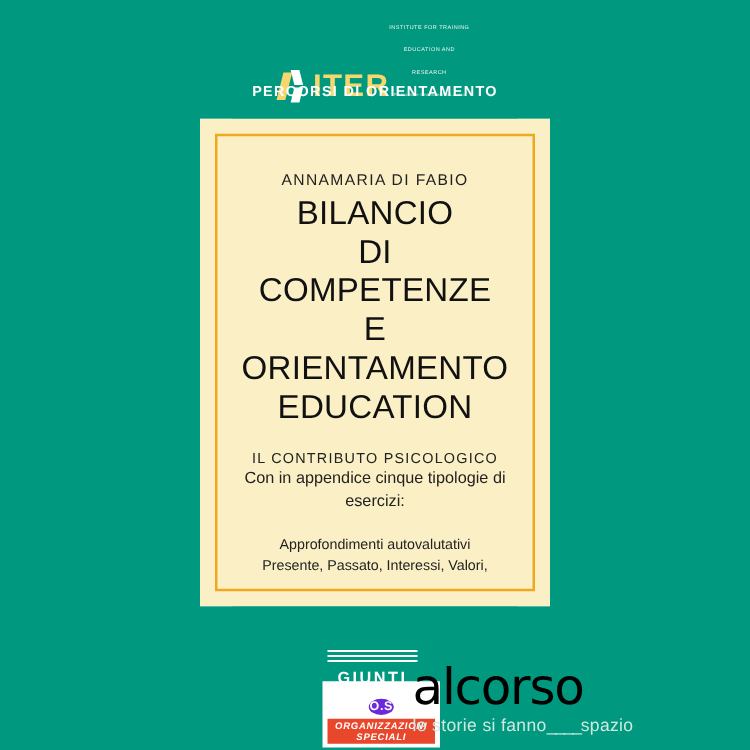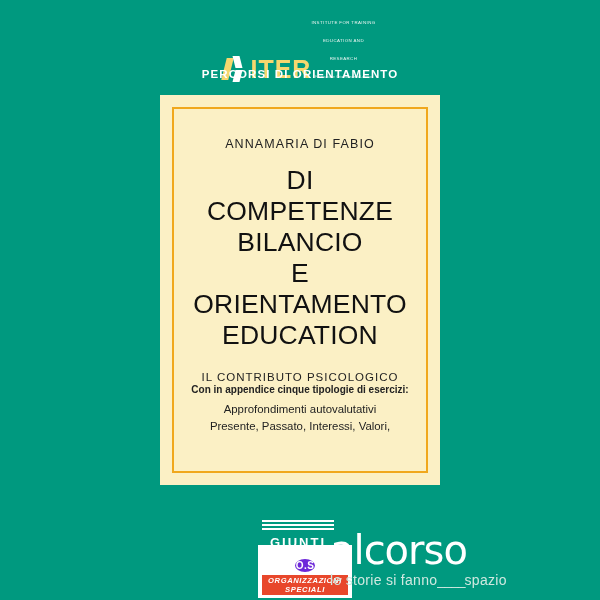--- a/index.html
+++ b/index.html
@@ -119,41 +119,40 @@
     height: 366px;
     box-sizing: border-box;
     padding: 30px 18px 10px 18px;
     text-align: center;
     color: #1a1a1a;
   }
   .author {
     font-size: 12.5px;
     letter-spacing: 1.1px;
     color: #222;
-    margin-bottom: 14px;
+    margin-bottom: 4px;
   }
   .title {
     font-size: 26.5px;
     line-height: 1.17;
     letter-spacing: .2px;
     color: #111;
     margin: 0 0 20px 0;
     font-weight: normal;
   }
   .subtitle {
     font-size: 11.5px;
     letter-spacing: 1px;
     color: #222;
   }
   .note-small {
-    font-size: 10px;
+    font-size: 13px;
     line-height: 1.45;
     color: #222;
-    margin-bottom: 3px;
-    font-weight: bold;
+    margin-bottom: 17px;
   }
   .note {
     font-size: 11.4px;
     line-height: 1.5;
     color: #222;
   }
 
   
   .giunti {
     position: absolute;
@@ -210,21 +209,21 @@
     font-style: italic;
   }
 
   .alcorso {
     position: absolute;
     left: 330px;
     top: 530px;
     width: 220px;
   }
   .alcorso .word {
-    color: #ffffff;
+    color: #000000;
     font-size: 40px;
     line-height: 1;
     letter-spacing: -1px;
     font-family: "DejaVu Sans", sans-serif;
   }
   .alcorso .tag {
     color: #cfe9e0;
     font-size: 14px;
     letter-spacing: .3px;
     margin-top: 2px;
@@ -261,22 +260,22 @@
   <div class="corner tr"></div>
   <div class="corner bl"></div>
   <div class="corner br"></div>
 
   <div class="panel-outer"></div>
   <div class="panel-border"></div>
 
   <div class="panel-content">
     <div class="author">ANNAMARIA DI FABIO</div>
     <div class="title">
+      <div>BILANCIO</div>
       <div>DI COMPETENZE</div>
-      <div>BILANCIO</div>
       <div>E ORIENTAMENTO</div>
       <div>EDUCATION</div>
     </div>
     <div class="subtitle">IL CONTRIBUTO PSICOLOGICO</div>
     <div class="note-small">Con in appendice cinque tipologie di esercizi:</div>
     <div class="note">Approfondimenti autovalutativi</div>
     <div class="note">Presente, Passato, Interessi, Valori,</div>
   </div>
 
   <div class="giunti">

